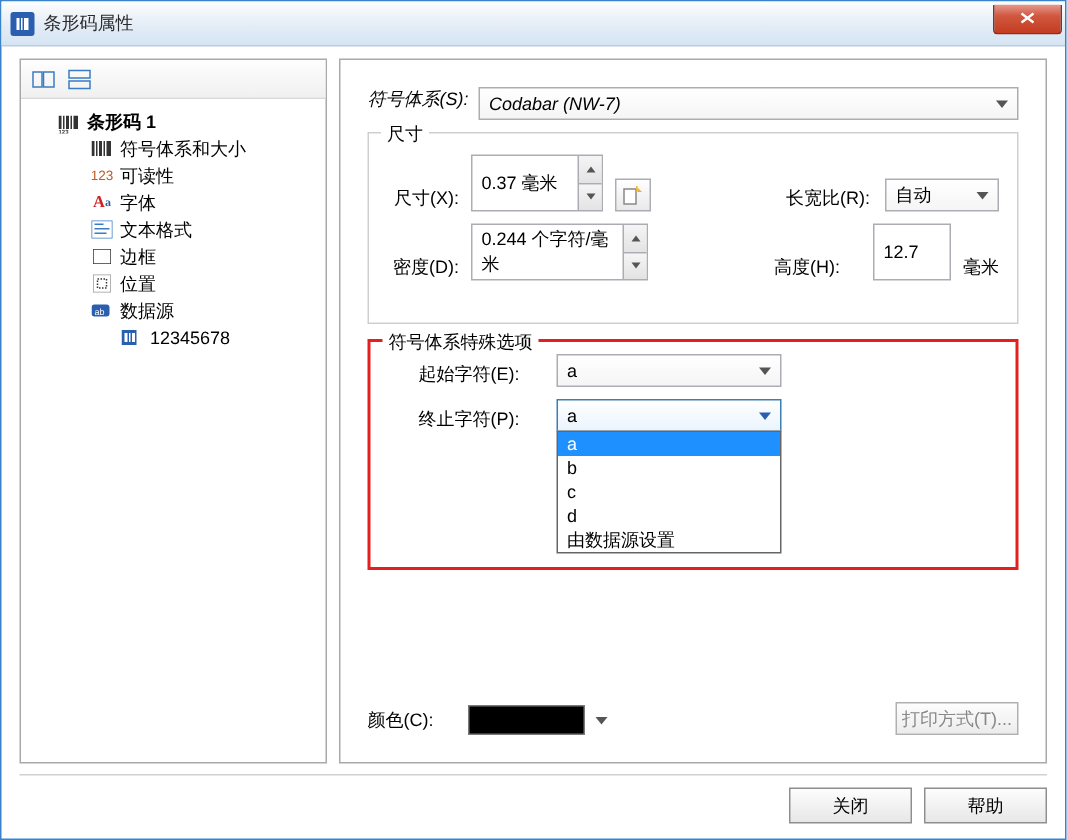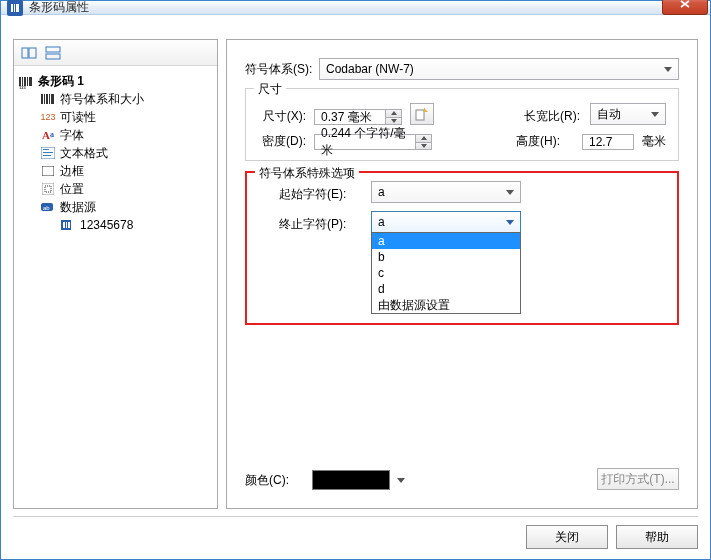--- a/index.html
+++ b/index.html
@@ -1,40 +1,40 @@
 <!DOCTYPE html>
 <html><head>
 <meta charset="utf-8">
 <style>
 * { box-sizing: border-box; margin: 0; padding: 0; }
 body { font-family: "Microsoft YaHei", "SimSun", Tahoma, sans-serif; font-size: 12px; background: #fff; width: 711px; height: 560px; overflow: hidden; }
 .window { width: 711px; height: 560px; border: 1px solid #3a82c9; position: relative; background: #fff; }
-.titlebar { height: 14px; background: linear-gradient(#fdfefe, #e6eef7 50%, #d6e4f3); display: flex; align-items: center; padding-left: 6px; border-bottom: 1px solid #b8cde2; }
+.titlebar { height: 30px; background: linear-gradient(#fdfefe, #e6eef7 50%, #d6e4f3); display: flex; align-items: center; padding-left: 6px; border-bottom: 1px solid #b8cde2; }
 .titlebar .icon { width: 16px; height: 16px; background: #2a5fb0; display: inline-flex; align-items: center; justify-content: center; color: #fff; font-size: 10px; border-radius: 2px; margin-right: 6px; }
 .titlebar .title { flex: 1; color: #2b2b2b; }
 .close-btn { width: 46px; height: 20px; margin-right: 2px; margin-top: -6px; background: linear-gradient(#e59a90, #d1573f 40%, #c33d21); border: 1px solid #8a2f1d; border-top: none; border-radius: 0 0 3px 3px; color: #fff; display: flex; align-items: center; justify-content: center; font-size: 11px; }
 .content { position: absolute; top: 30px; left: 0; right: 0; bottom: 0; display: flex; }
 .leftpanel { width: 205px; border: 1px solid #a9a9a9; margin: 8px 4px 50px 12px; background: #fff; display: flex; flex-direction: column; }
 .toolbar { height: 26px; border-bottom: 1px solid #d8d8d8; background: linear-gradient(#fefefe, #f0f0f0); display: flex; align-items: center; gap: 2px; padding: 0 4px; }
 .tb-btn { width: 22px; height: 20px; border: 1px solid transparent; display: flex; align-items: center; justify-content: center; }
 .tree { flex: 1; padding: 6px 4px; overflow: auto; }
 .tree-node { display: flex; align-items: center; height: 18px; line-height: 18px; }
 .tree-node.root { font-weight: bold; align-items: flex-end; }
 .tree-indent { display: inline-block; }
-.tree-icon { width: 16px; height: 14px; display: inline-flex; align-items: center; justify-content: center; margin-right: 4px; font-size: 10px; }
+.tree-icon { width: 16px; height: 14px; display: inline-flex; align-items: center; justify-content: center; margin-right: 4px; font-size: 10px; margin-left: 20px; }
 .rightpanel { flex: 1; border: 1px solid #a9a9a9; margin: 8px 12px 50px 4px; background: #fff; padding: 18px 18px 12px 18px; position: relative; }
-.row { display: flex; align-items: center; margin-bottom: 8px; }
+.row { display: flex; align-items: flex-start; margin-bottom: 8px; font-style: italic; }
 .lbl { min-width: 74px; text-align: left; color: #000; }
 .lbl2 { min-width: 58px; }
 .combo { height: 22px; border: 1px solid #abadb3; background: linear-gradient(#fff, #f5f5f5); display: flex; align-items: center; padding: 0 18px 0 6px; position: relative; }
 .combo::after { content: ""; position: absolute; right: 6px; top: 50%; margin-top: -2px; border-left: 4px solid transparent; border-right: 4px solid transparent; border-top: 5px solid #555; }
-.groupbox { border: 1px solid #cfcfcf; padding: 14px 12px 10px 12px; margin-bottom: 10px; position: relative; }
+.groupbox { border: 1px solid #cfcfcf; padding: 14px 12px 28px 12px; margin-bottom: 10px; position: relative; }
 .groupbox .legend { position: absolute; top: -8px; left: 8px; background: #fff; padding: 0 4px; }
 .inner-row { display: flex; align-items: flex-end; gap: 8px; margin-bottom: 8px; }
-.spin { height: 16px; border: 1px solid #abadb3; display: flex; align-items: center; padding: 0 18px 0 6px; position: relative; background: #fff; }
+.spin { height: 38px; border: 1px solid #abadb3; display: flex; align-items: center; padding: 0 18px 0 6px; position: relative; background: #fff; }
 .spin .spin-btns { position: absolute; right: 0; top: 0; bottom: 0; width: 16px; border-left: 1px solid #abadb3; display: flex; flex-direction: column; }
 .spin .sb { flex: 1; background: linear-gradient(#f5f5f5, #e3e3e3); display: flex; align-items: center; justify-content: center; }
 .spin .sb + .sb { border-top: 1px solid #abadb3; }
 .spin .arr { width: 0; height: 0; border-left: 3px solid transparent; border-right: 3px solid transparent; }
 .spin .up { border-bottom: 4px solid #555; }
 .spin .dn { border-top: 4px solid #555; }
 .icon-btn { width: 24px; height: 22px; border: 1px solid #abadb3; background: linear-gradient(#fff,#e9e9e9); display: flex; align-items: center; justify-content: center; }
 .redbox { border: 2px solid #e31f1f; padding: 8px 12px 12px 12px; }
 .redbox .legend { position: absolute; top: -8px; left: 8px; background: #fff; padding: 0 4px; }
 .open-combo { height: 22px; border: 1px solid #3c7fb1; background: linear-gradient(#fff, #eaf4fd); display: flex; align-items: center; padding: 0 18px 0 6px; position: relative; width: 150px; }

